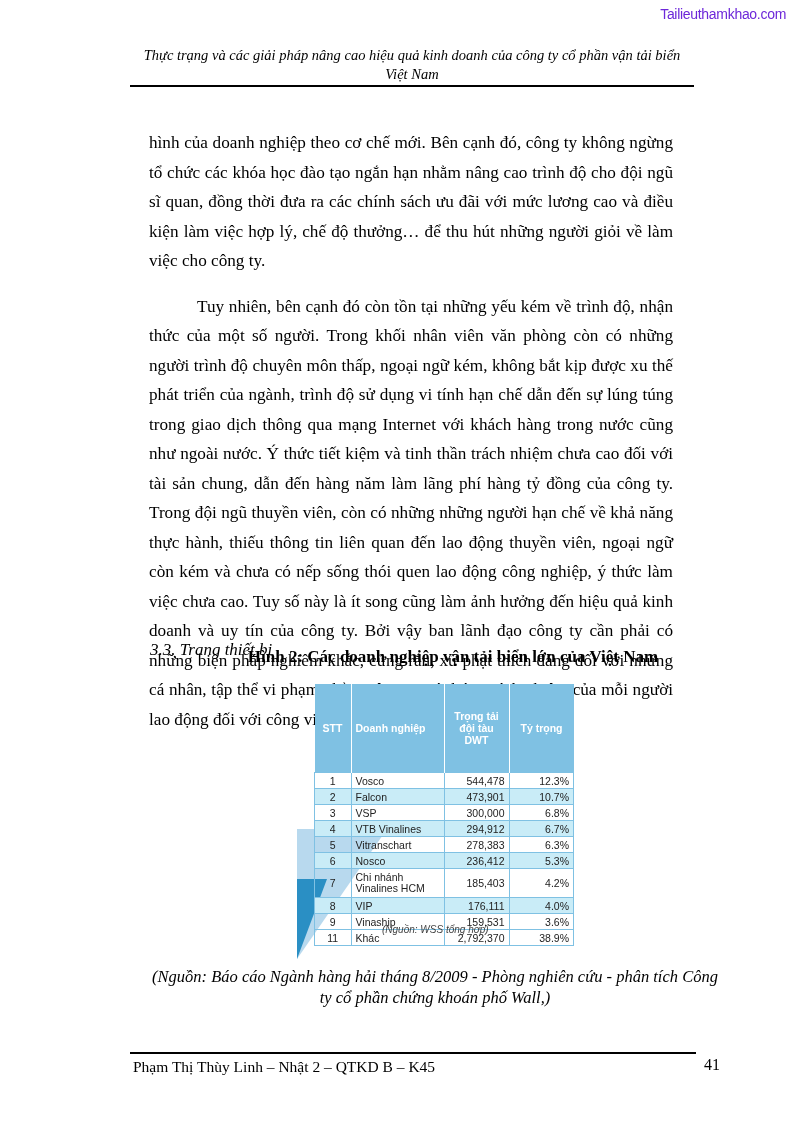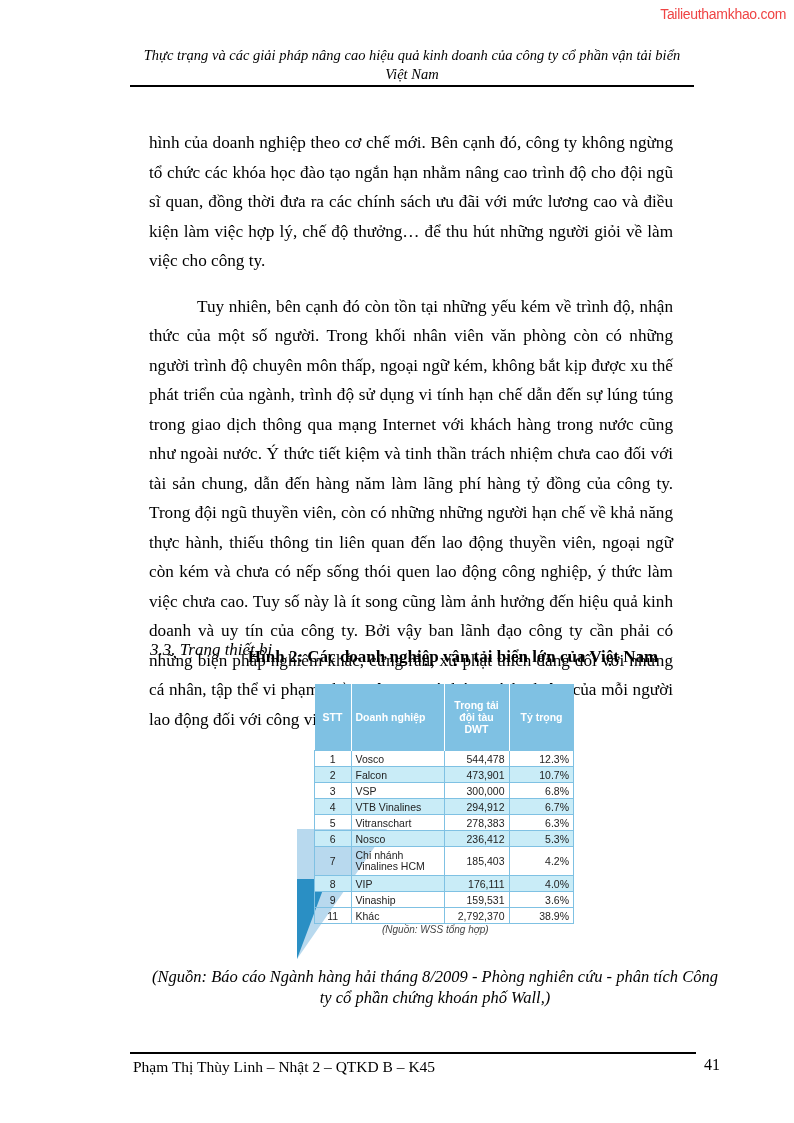--- a/index.html
+++ b/index.html
@@ -1,38 +1,38 @@
 <!DOCTYPE html>
 <html><head>
 <meta charset="utf-8">
 <style>
   html, body { margin: 0; padding: 0; background: #ffffff; }
   body { width: 794px; height: 1123px; position: relative; overflow: hidden;
          font-family: "Liberation Serif", serif; color: #000; }
   .watermark { position: absolute; top: 6px; right: 8px; font-family: "Liberation Sans", sans-serif;
-               font-size: 14px; color: #ef4444; letter-spacing: -0.3px; }
+               font-size: 14px; color: #6d28d9; letter-spacing: -0.3px; }
   .header { position: absolute; top: 46px; left: 132px; width: 560px; text-align: center;
             font-style: italic; font-size: 14.5px; line-height: 19px; }
   .header-rule { position: absolute; top: 85px; left: 130px; width: 564px; height: 2px; background: #000; }
   .body-text { position: absolute; top: 112px; left: 133px; width: 556px; font-size: 17.2px;
                line-height: 29.5px; text-align: justify; }
   .body-text p { margin: 16px; }
   .indent { text-indent: 48px; }
   .section { position: absolute; top: 640px; left: 133px; font-style: italic; font-size: 17px; margin-left: 17px; }
   .fig-title { position: absolute; top: 647px; left: 133px; width: 640px; text-align: center;
                font-weight: bold; font-size: 17px; }
   .figure { position: absolute; top: 684px; left: 297px; width: 282px; height: 274px; }
   .fig-bg-tri1 { position: absolute; left: 0; top: 145px; width: 0; height: 0;
                  border-left: 90px solid #b8d9ee; border-bottom: 130px solid transparent; }
   .fig-bg-tri2 { position: absolute; left: 0; top: 195px; width: 0; height: 0;
                  border-left: 30px solid #2a8fc4; border-bottom: 80px solid transparent; }
   table.dwt { position: absolute; left: 17px; top: 0; border-collapse: collapse;
               font-family: "Liberation Sans", sans-serif; font-size: 10.5px; color: #222; }
   table.dwt th { background: #7fc1e3; color: #fff; font-weight: bold; height: 56px;
-                 border-right: 1px solid #ffffff; line-height: 12px; padding: 5px 4px; }
+                 border-right: 1px solid #ffffff; line-height: 12px; padding: 16px 4px; }
   table.dwt th.left { text-align: left; }
   table.dwt td { height: 15px; padding: 0 4px; border: 1px solid #7fc1e3; }
   table.dwt tr.alt td { background: #c9ecf7; }
   table.dwt tr.tall td { height: 28px; line-height: 11px; }
   td.c { text-align: center; }
   td.r { text-align: right; }
   .fig-source { position: absolute; left: 85px; top: 240px; font-family: "Liberation Sans", sans-serif;
                 font-style: italic; font-size: 10px; color: #444; }
   .source { position: absolute; top: 966px; left: 150px; width: 570px; text-align: center;
             font-style: italic; font-size: 16.5px; line-height: 21px; }

